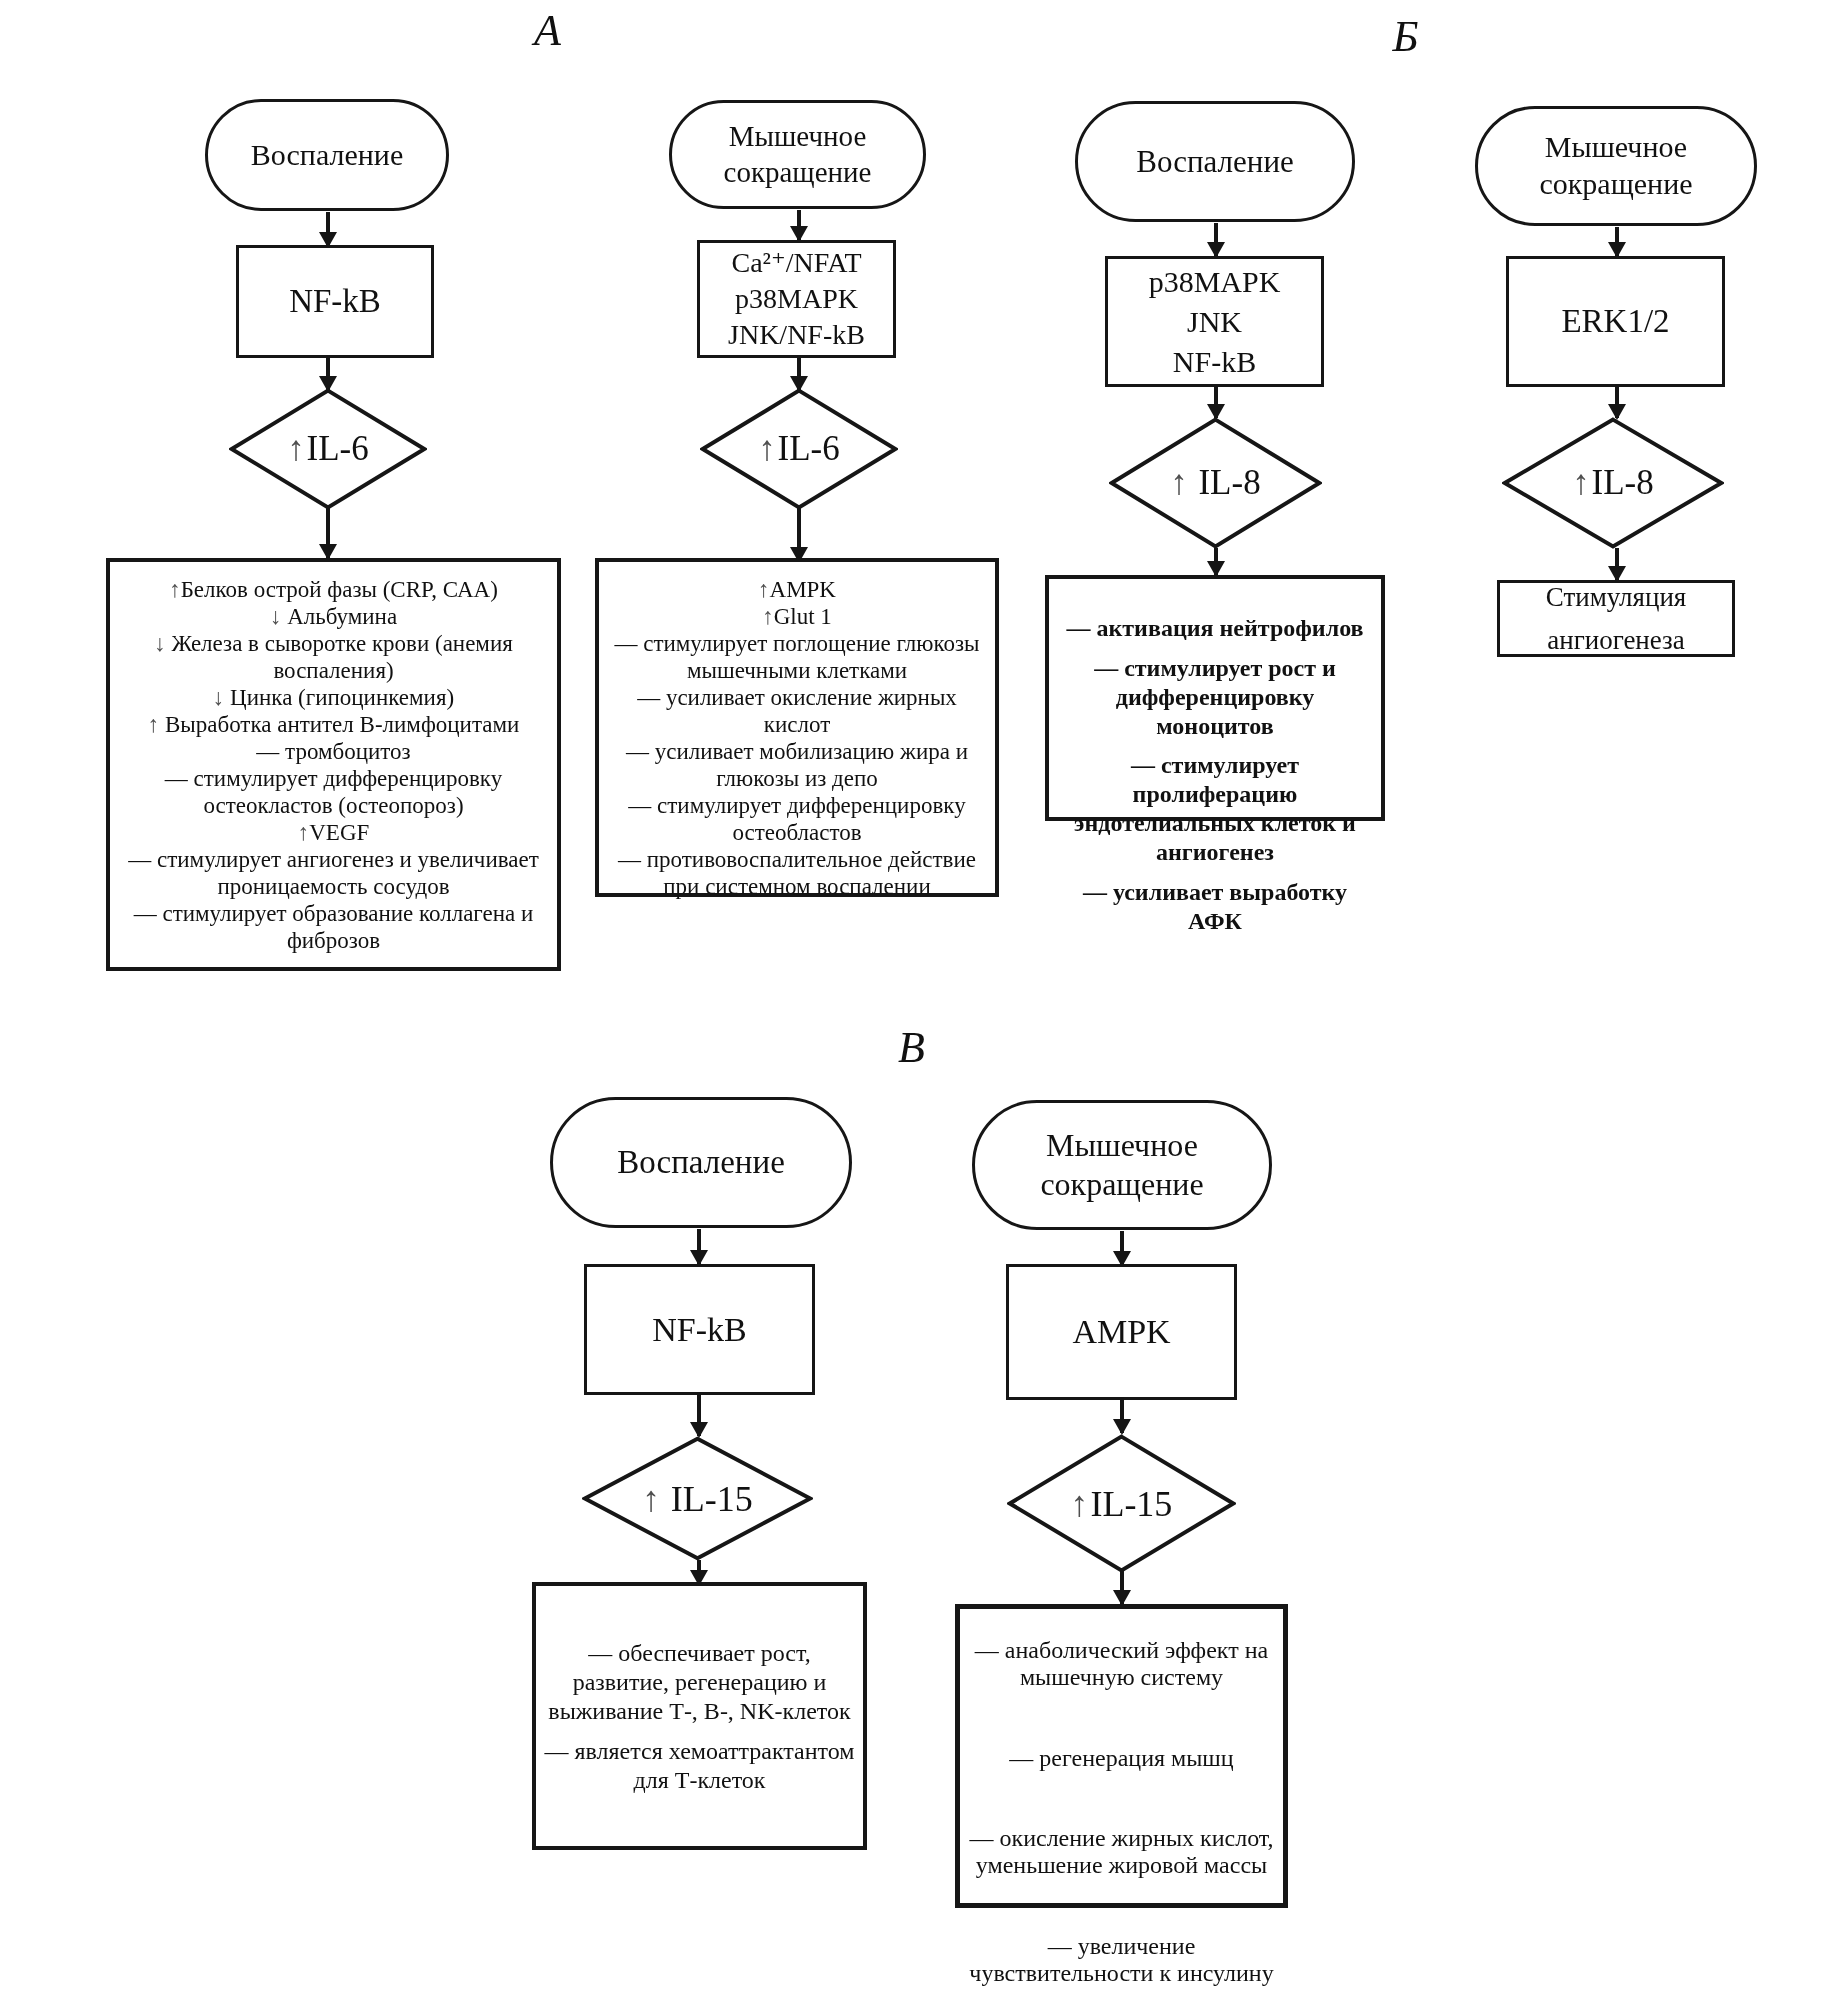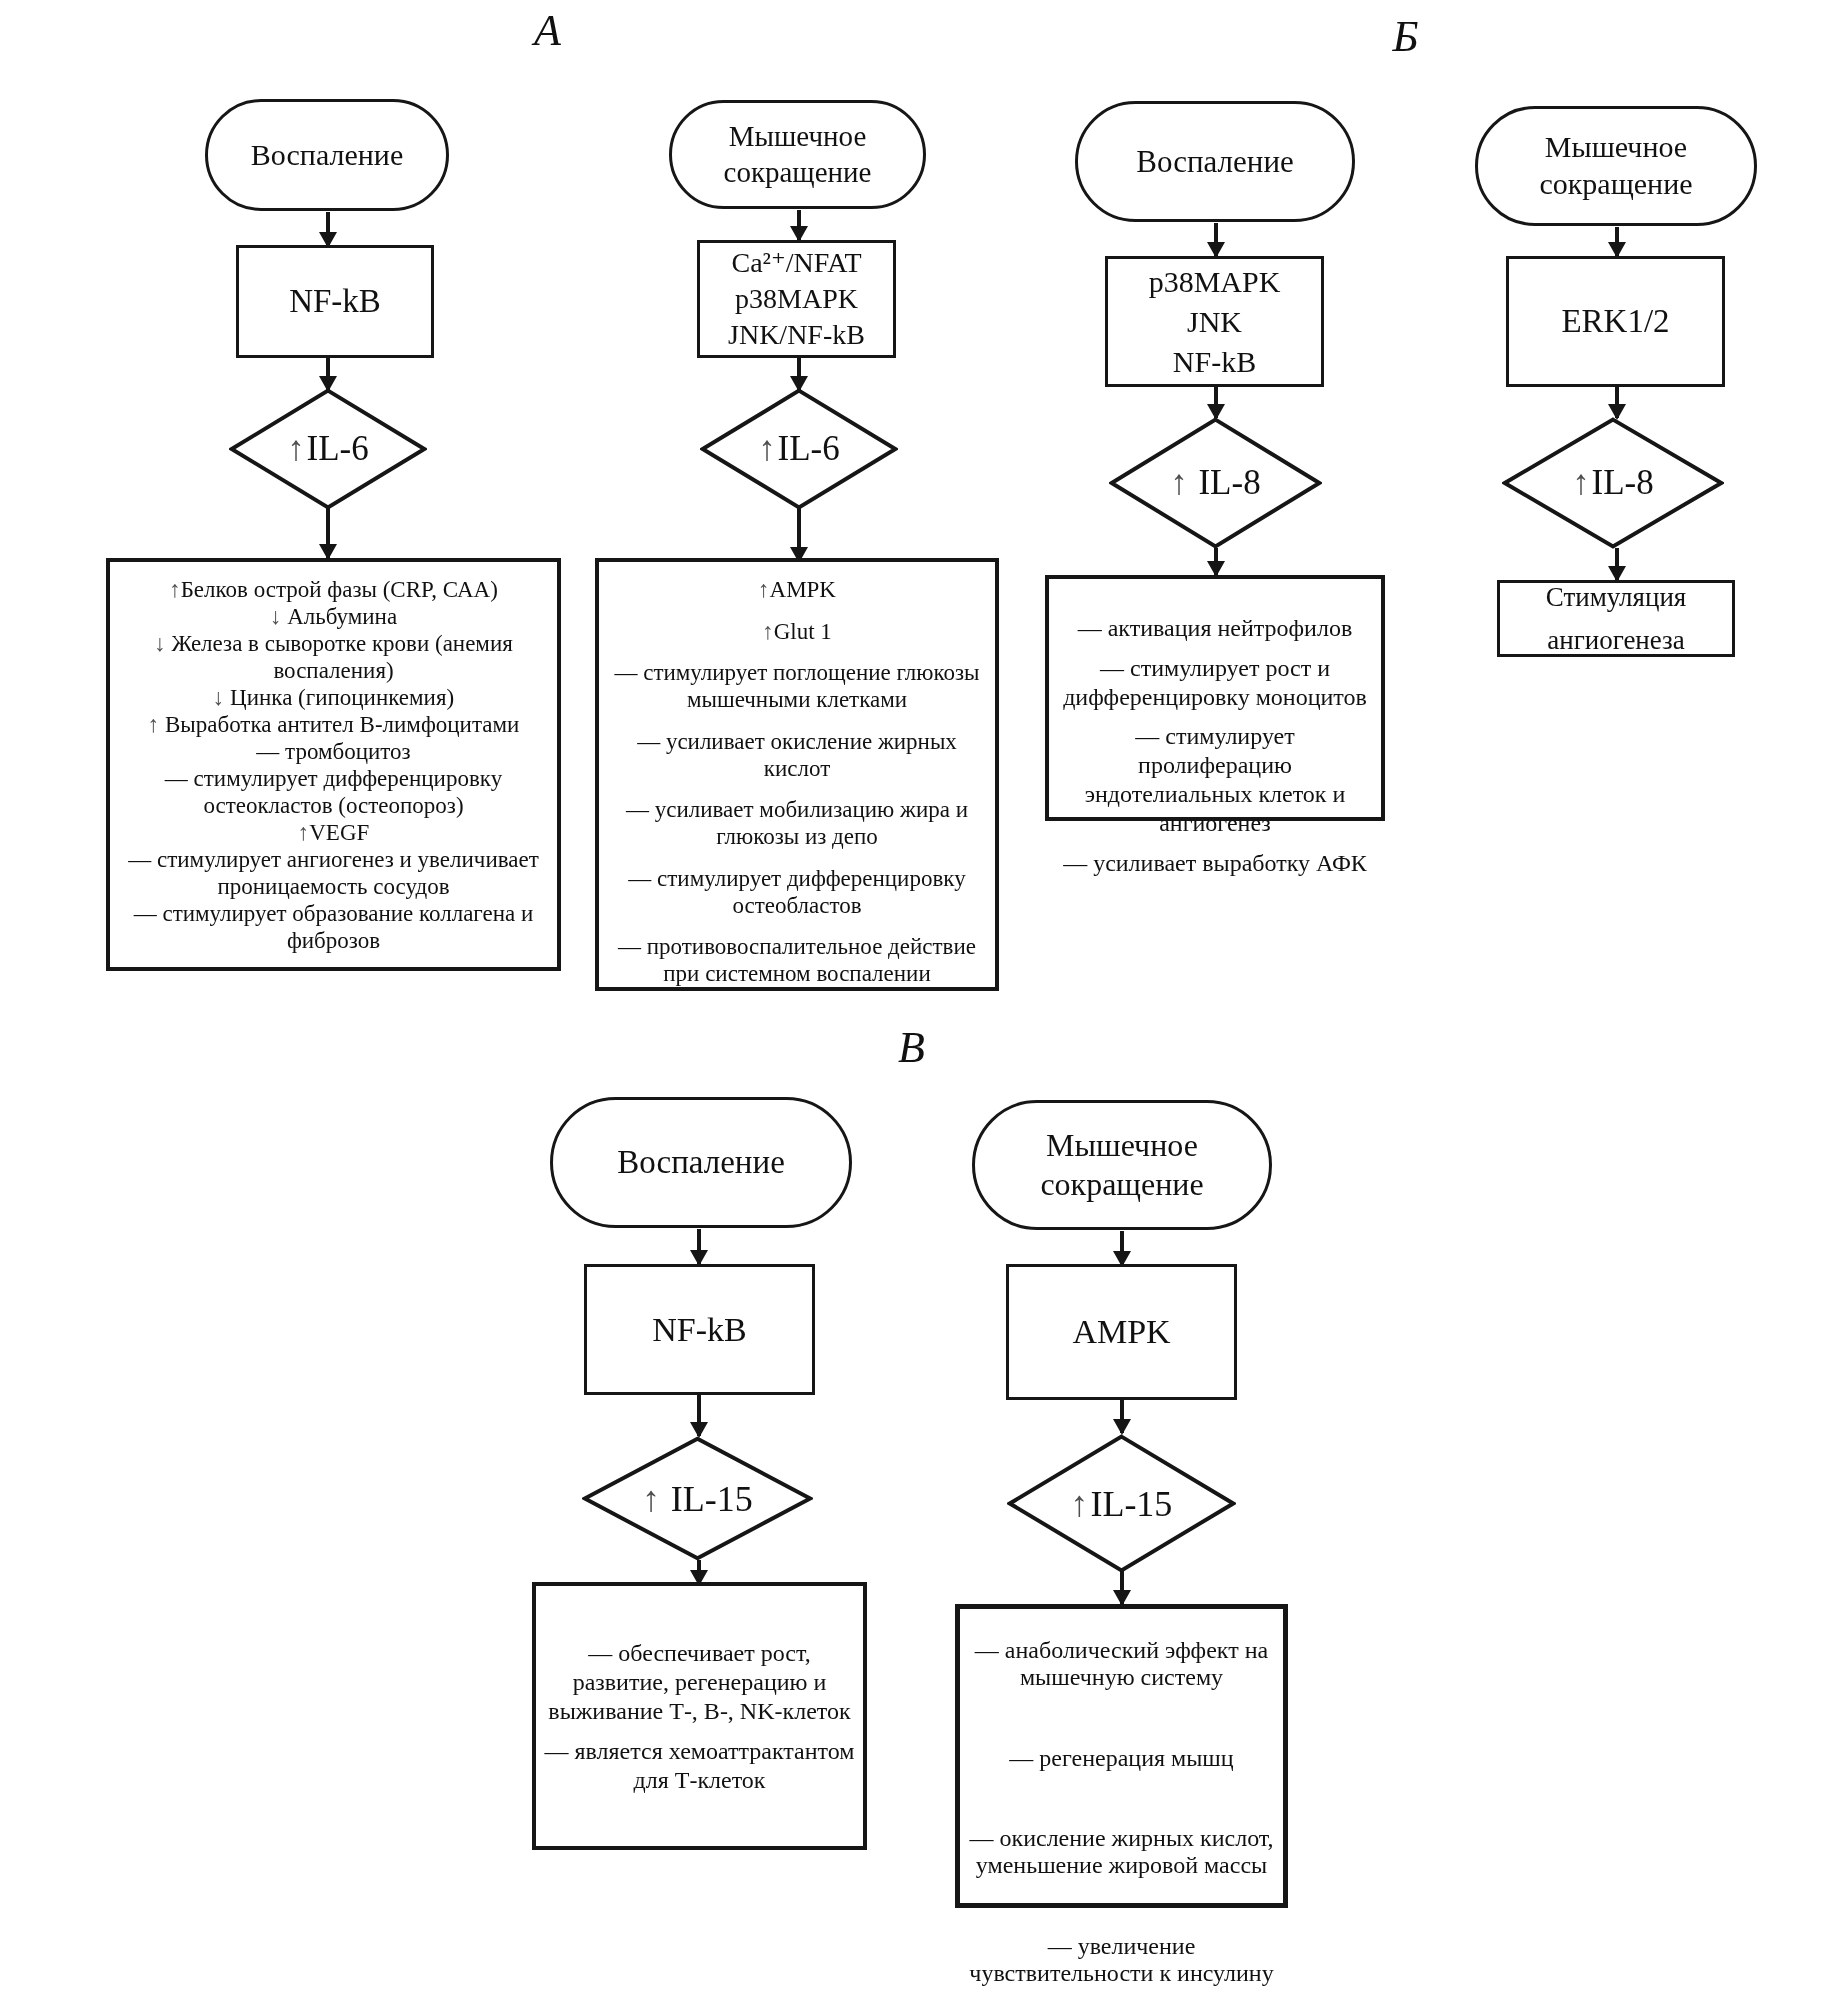--- a/index.html
+++ b/index.html
@@ -97,21 +97,21 @@
   <div class="dia" style="left:700px;top:388px;width:198px;height:122px;">
     <svg viewBox="0 0 224 138">
       <polygon points="112,3 221,69 112,135 3,69" fill="#ffffff" stroke="#161616" stroke-width="4.5"></polygon>
     </svg>
     <div class="dlabel" style="font-size:35px;">
       <span class="g up">↑</span>
         <span>IL-6</span>
     </div>
   </div>
   <div class="arrow" style="left:797px;top:508px;height:53px;"></div>
-  <div class="fxbox" style="left:595px;top:558px;width:404px;height:433px;font-size:23px;line-height:27px;padding-top:14px;justify-content:space-between;">
+  <div class="fxbox" style="left:595px;top:558px;width:404px;height:339px;font-size:23px;line-height:27px;padding-top:14px;">
     <div class="ln"><span class="up">↑</span><span>AMPK</span></div>
     <div class="ln"><span class="up">↑</span><span>Glut 1</span></div>
     <div class="ln"><span class="dash">— стимулирует поглощение глюкозы мышечными клетками</span></div>
     <div class="ln"><span class="dash">— усиливает окисление жирных кислот</span></div>
     <div class="ln"><span class="dash">— усиливает мобилизацию жира и глюкозы из депо</span></div>
     <div class="ln"><span class="dash">— стимулирует дифференцировку остеобластов</span></div>
     <div class="ln"><span class="dash">— противовоспалительное действие при системном воспалении</span></div>
   </div>
 
   <div class="stadium" style="left:1075px;top:101px;width:274px;height:115px;border-radius:61px;font-size:31px;">
@@ -127,21 +127,21 @@
   <div class="dia" style="left:1109px;top:417px;width:213px;height:132px;">
     <svg viewBox="0 0 242 150">
       <polygon points="121,3 239,75 121,147 3,75" fill="#ffffff" stroke="#161616" stroke-width="4.5"></polygon>
     </svg>
     <div class="dlabel sp" style="font-size:35px;">
       <span class="g up">↑</span>
         <span>IL-8</span>
     </div>
   </div>
   <div class="arrow" style="left:1214px;top:548px;height:27px;"></div>
-  <div class="fxbox para" style="left:1045px;top:575px;width:340px;height:246px;font-size:24px;line-height:29px;padding-top:35px;">
+  <div class="fxbox para" style="left:1045px;top:575px;width:340px;height:246px;font-size:24px;line-height:29px;padding-top:35px;font-weight:bold;">
     <div class="ln"><span class="dash">— активация нейтрофилов</span></div>
     <div class="ln"><span class="dash">— стимулирует рост и дифференцировку моноцитов</span></div>
     <div class="ln"><span class="dash">— стимулирует пролиферацию эндотелиальных клеток и ангиогенез</span></div>
     <div class="ln"><span class="dash">— усиливает выработку АФК</span></div>
   </div>
 
   <div class="stadium" style="left:1475px;top:106px;width:276px;height:114px;border-radius:60px;font-size:30px;">
     <span>Мышечное сокращение</span>
   </div>
   <div class="arrow" style="left:1615px;top:227px;height:29px;"></div>

